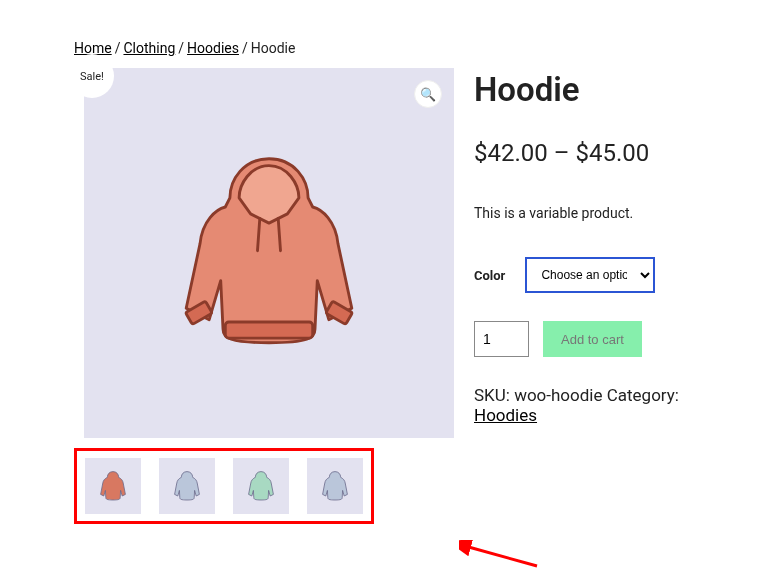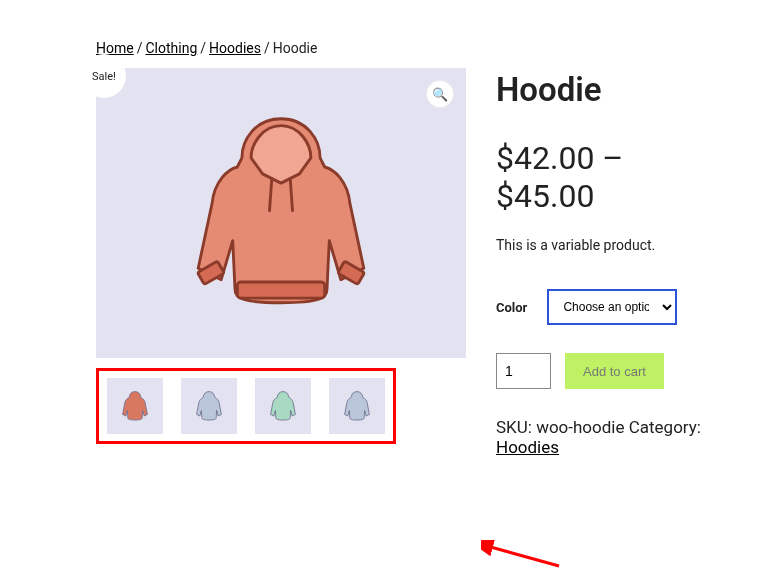--- a/index.html
+++ b/index.html
@@ -1,42 +1,42 @@
 <!DOCTYPE html>
 <html><head>
 <meta charset="utf-8">
 <style>
   * { box-sizing: border-box; margin: 0; padding: 0; }
   body { font-family: -apple-system, BlinkMacSystemFont, "Segoe UI", Roboto, Helvetica, Arial, sans-serif; background:#fff; color:#222; width:768px; height:569px; position:relative; }
-  .page { padding: 40px 55px 20px 96px; }
+  .page { padding: 40px 55px 20px 74px; }
   .breadcrumb { font-size:14px; margin-bottom:12px; }
   .breadcrumb a { color:#000; }
   .breadcrumb span.sep { margin:0 3px; }
   .product { display:flex; gap:30px; align-items:flex-start; }
   .gallery-col { width:370px; position:relative; }
-  .main-image { width:370px; height:290px; background:#e3e2f0; position:relative; display:flex; align-items:center; justify-content:center; }
+  .main-image { width:370px; height:370px; background:#e3e2f0; position:relative; display:flex; align-items:center; justify-content:center;margin-left:10px; }
   .sale-badge { position:absolute; left:-14px; top:-14px; background:#fff; border-radius:50%; width:44px; height:44px; font-size:11px; display:flex; align-items:center; justify-content:center; }
   .zoom { position:absolute; right:12px; top:12px; width:28px; height:28px; border-radius:50%; background:#fff; display:flex; align-items:center; justify-content:center; border:1px solid #eee; font-size:13px; cursor:pointer; }
   
   .hoodie-svg { width:230px; height:230px; }
   .thumbs-wrap { margin-top:10px; border:3px solid #ff0000; padding:7px 8px; display:flex; gap:18px; width:300px; }
   .thumb { width:56px; height:56px; background:#e3e2f0; display:flex; align-items:center; justify-content:center; cursor:pointer; }
   .thumb svg { width:40px; height:40px; }
   .arrow { position:absolute; left:385px; top:472px; }
   .arrow svg { display:block; }
   .summary { flex:1; }
   .title { font-size:33px; font-weight:600; margin-top:2px; margin-bottom:30px; }
-  .price { font-size:32px; margin-bottom:22px; }
+  .price { font-size:24px; margin-bottom:38px; }
   .desc { font-size:14px; margin-bottom:36px; }
   .var-row { display:flex; align-items:center; gap:20px; margin-bottom:28px; }
   .var-row label { font-size:13px; font-weight:700; }
   .select { border:2px solid #2b55d4; padding:8px 10px; width:130px; font-size:12px; background:#fff; }
   .cart-row { display:flex; gap:14px; margin-bottom:28px; align-items:stretch; }
   .qty { width:55px; height:36px; border:1px solid #888; padding:0 8px; font-size:14px; }
-  .add { background:#bef264; border:none; color:#777; font-size:13px; padding:0 18px; height:36px; cursor:pointer;text-align:right; }
+  .add { background:#86efac; border:none; color:#777; font-size:13px; padding:0 18px; height:36px; cursor:pointer;text-align:right; }
   .meta { font-size:17px; }
   .meta a { color:#000; }
 </style>
 </head>
 <body>
 
 <div class="page">
   <nav class="breadcrumb">
     <a href="#">Home</a><span class="sep">/</span><a href="#">Clothing</a><span class="sep">/</span><a href="#">Hoodies</a><span class="sep">/</span><span>Hoodie</span>
   </nav>

